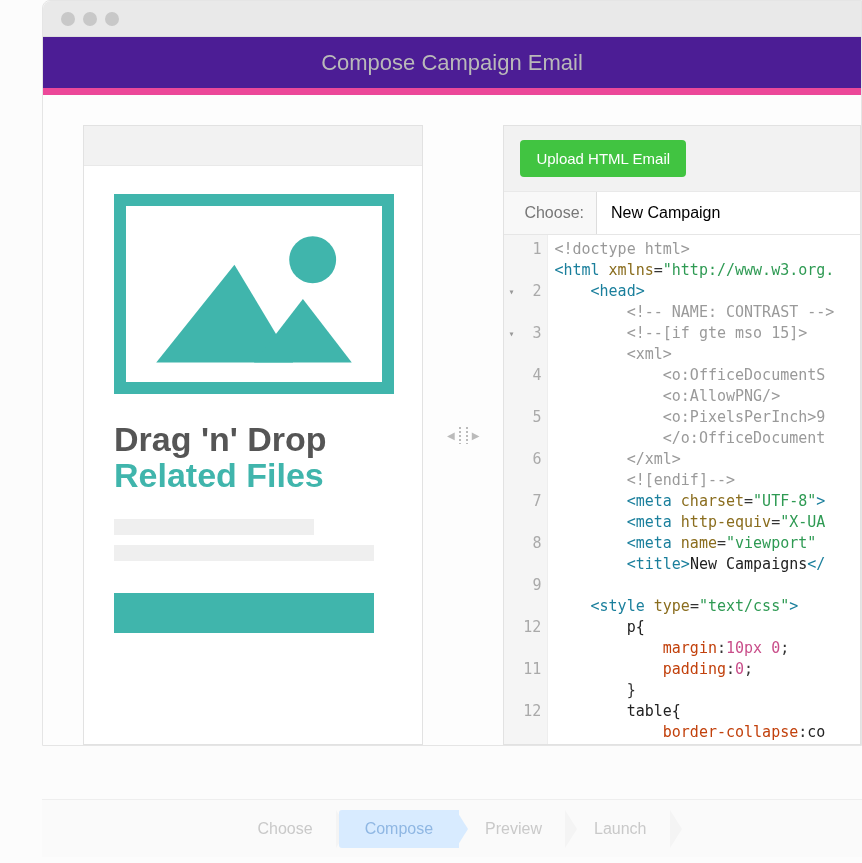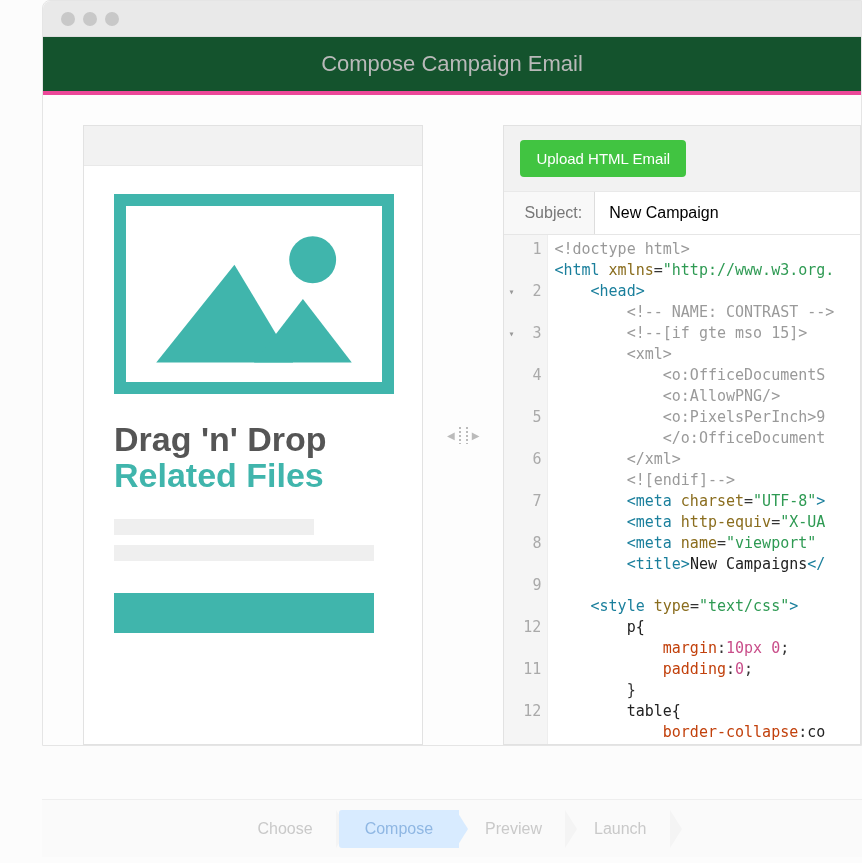--- a/index.html
+++ b/index.html
@@ -31,22 +31,22 @@
   .traffic-dot {
     width: 14px; height: 14px;
     border-radius: 50%;
     background: #c8c8c8;
   }
   .header-row {
     height: 58px;
     display: flex;
     align-items: center;
     justify-content: center;
-    border-bottom: 4px solid #ec4899;
-    background: #14532d;
+    border-bottom: 7px solid #ec4899;
+    background: #4c1d95;
   }
   .header-title {
     color: #b9b9b9;
     font-size: 22px;
     font-weight: 400;
   }
   .workspace {
     position: relative;
     display: flex;
     padding: 30px 0 0 40px;
@@ -291,21 +291,21 @@
         <span class="vgrip"></span>
         <span class="arrow">▶</span>
       </div>
     </div>
 
     <div class="editor-panel">
       <div class="editor-top">
         <button class="upload-btn">Upload HTML Email</button>
       </div>
       <div class="subject-row">
-        <div class="subject-label">Subject:</div>
+        <div class="subject-label">Choose:</div>
         <input class="subject-input" value="New Campaign" style="">
       </div>
       <div class="code-area">
         <div class="gutter" id="gutter"><span class="gut-line">1</span>
 <span class="gut-line">2<span class="fold">▾</span></span>
 <span class="gut-line">3<span class="fold">▾</span></span>
 <span class="gut-line">4</span>
 <span class="gut-line">5</span>
 <span class="gut-line">6</span>
 <span class="gut-line">7</span>

